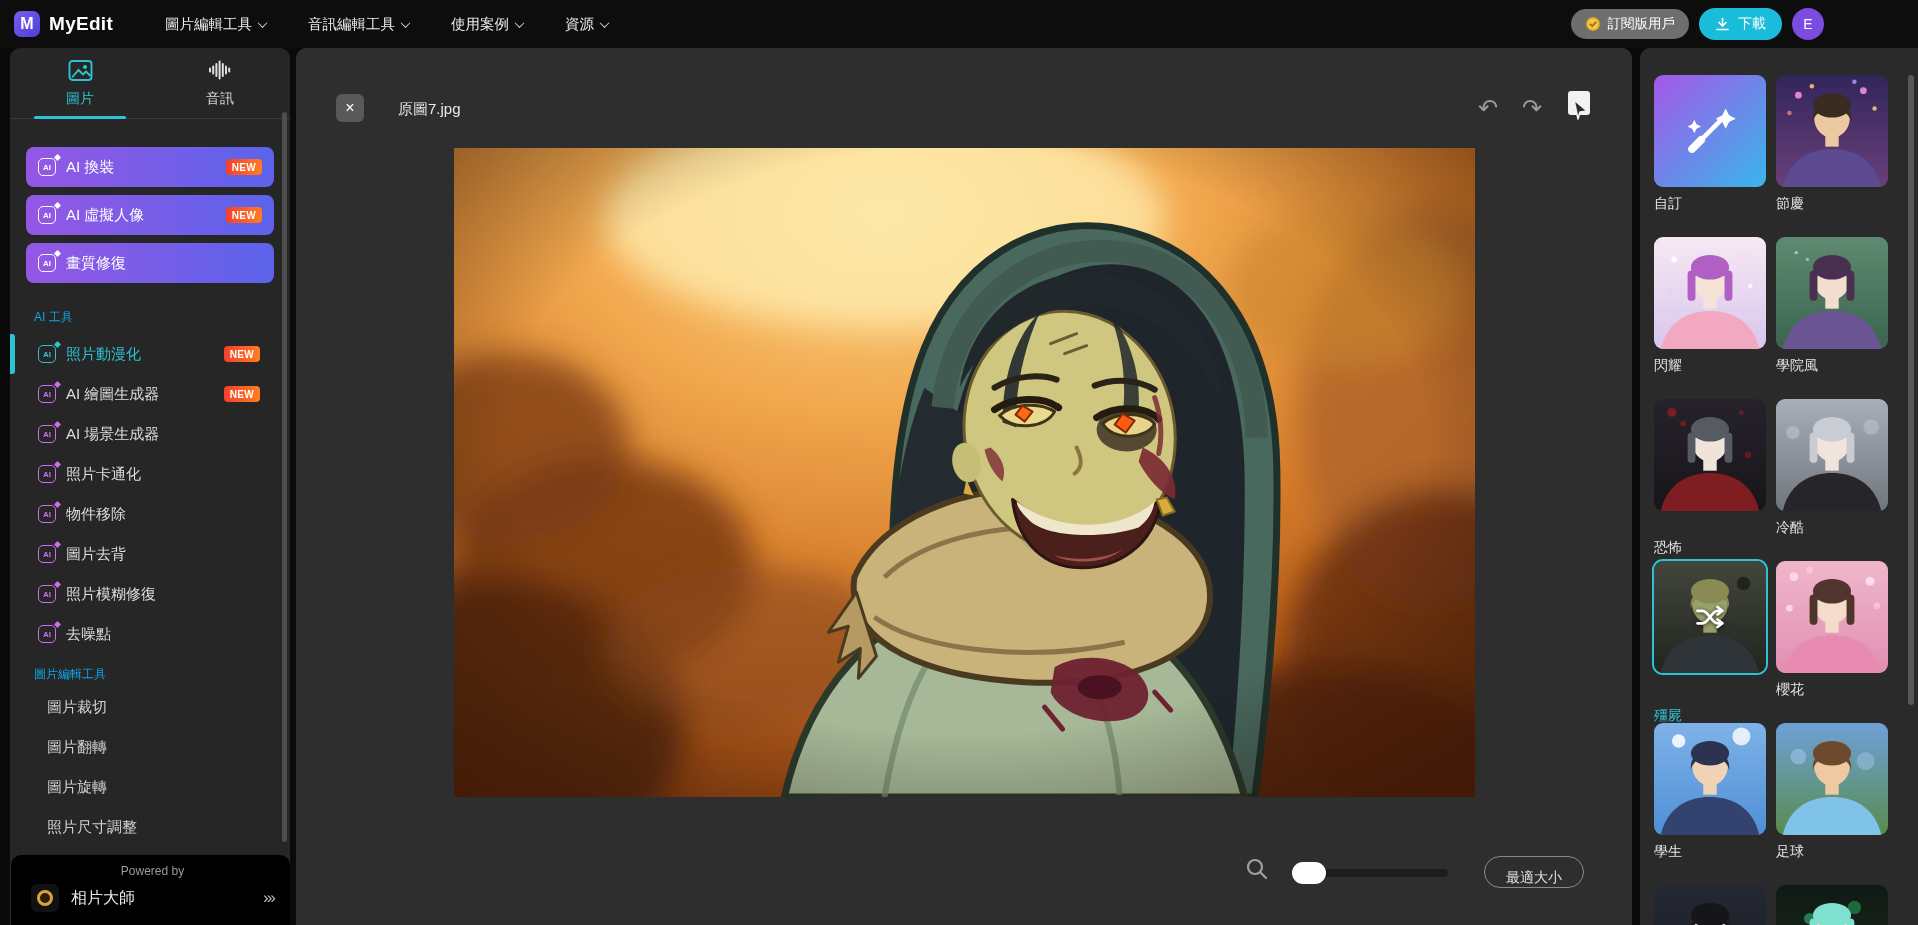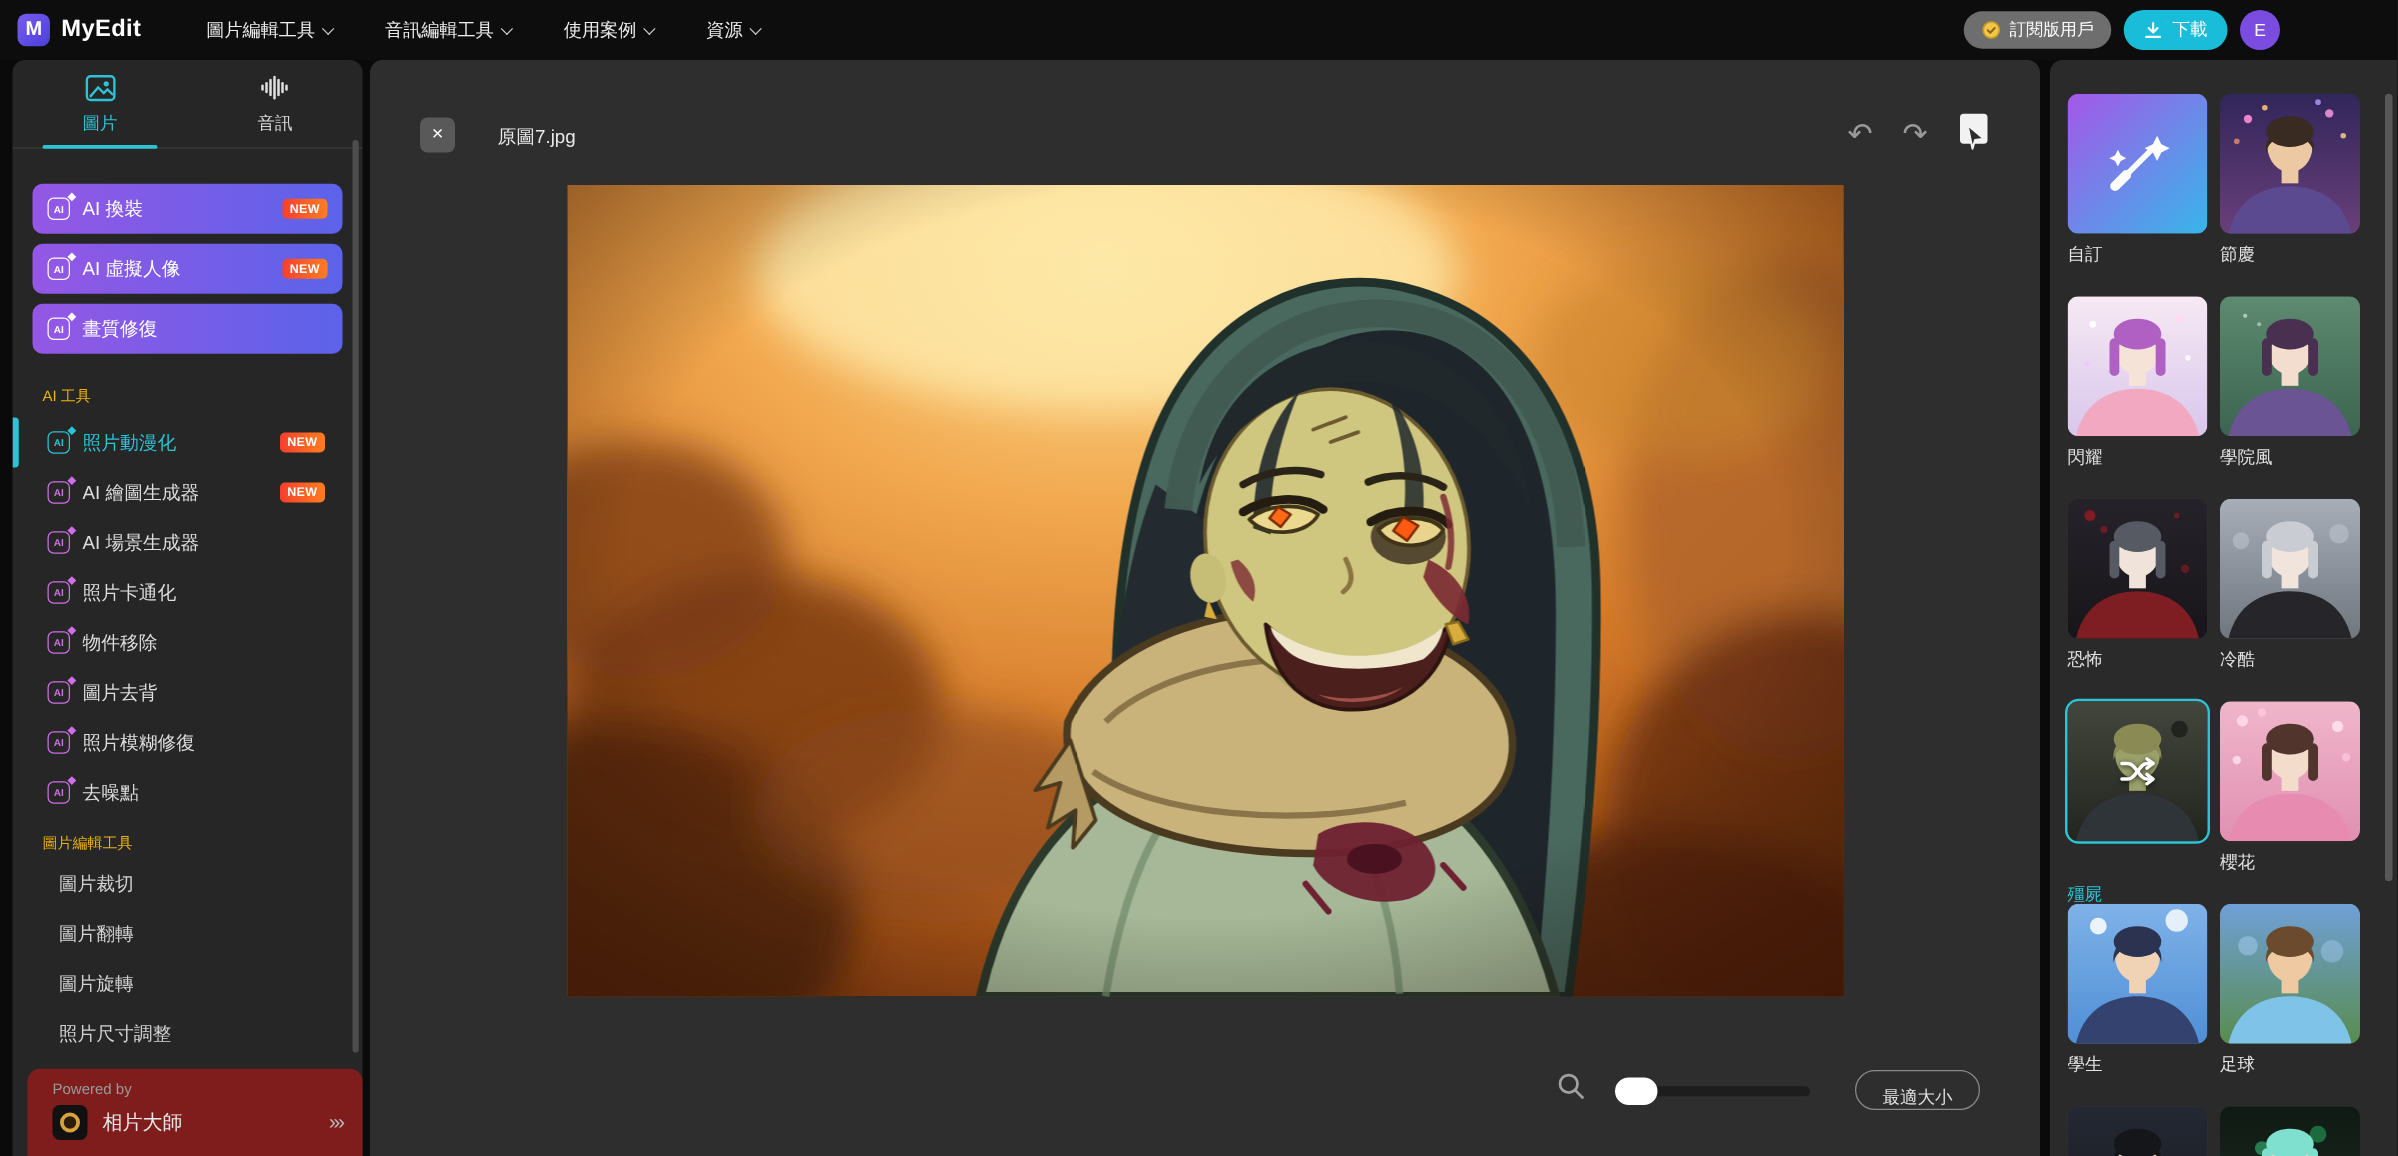--- a/index.html
+++ b/index.html
@@ -22,33 +22,33 @@
   
   .sidebar{position:absolute;left:10px;top:48px;width:280px;bottom:0;background:#262626;border-radius:10px 10px 0 0;}
   .tabs{display:flex;height:71px;border-bottom:1px solid #3a3a3a;}
   .tab{flex:1;display:flex;flex-direction:column;align-items:center;justify-content:center;gap:8px;cursor:pointer;position:relative;color:#d6d6d6;font-size:14px;}
   .tab.active{color:#2cc3d5;}
   .tab.active::after{content:"";position:absolute;bottom:-1px;left:50%;transform:translateX(-50%);width:92px;height:3px;background:#2cc3d5;border-radius:2px;}
   .side-scroll{position:absolute;top:84px;bottom:70px;left:0;right:0;overflow:hidden;padding:15px 16px 0 16px;}
   .promo-btn{height:40px;border-radius:8px;background:linear-gradient(90deg,#9557e5,#5b63ea);display:flex;align-items:center;padding:0 12px;margin-bottom:8px;cursor:pointer;}
   .promo-btn .plabel{color:#fff;font-size:15px;margin-left:10px;flex:1;}
   .badge-new{font-size:10px;font-weight:700;color:#fff;background:linear-gradient(90deg,#f4402e,#ff7d1f);border-radius:4px;padding:2.5px 6px;letter-spacing:.3px;}
-  .section-title{font-size:12px;color:#eab308;margin:26px 0 8px 8px;}
+  .section-title{font-size:12px;color:#0ea5e9;margin:26px 0 8px 8px;}
   .section-title.second{margin-top:12px;margin-bottom:4px;}
   .side-item{height:40px;display:flex;align-items:center;padding-left:12px;cursor:pointer;color:#dedede;font-size:15px;position:relative;}
   .side-item .ilabel{margin-left:10px;}
   .side-item.noicon{padding-left:11px;color:#d2d2d2;}
   .side-item.active{color:#2cc3d5;}
   .side-item.active .ai-chip{color:#2cc3d5;border-color:#2cc3d5;}
   .active-bar{position:absolute;left:-16px;top:0;width:5px;height:40px;background:#2cc3d5;border-radius:0 3px 3px 0;}
   .side-item .badge-new{margin-left:auto;margin-right:14px;}
   .ai-chip{width:18px;height:18px;border:1.6px solid #cf6fe8;border-radius:5px;color:#cf6fe8;font-size:8px;font-weight:700;display:inline-flex;align-items:center;justify-content:center;position:relative;flex:none;}
   .ai-chip::after{content:"";position:absolute;top:-4px;right:-5px;width:5px;height:5px;background:currentColor;transform:rotate(45deg);}
   .ai-chip.white{border-color:#fff;color:#fff;}
-  .side-footer{position:absolute;bottom:0;left:12px;right:0;height:70px;background:#7f1d1d;border-radius:10px 10px 0 0;padding:9px 16px 0 20px;z-index:3;}
+  .side-footer{position:absolute;bottom:0;left:1px;right:0;height:70px;background:#000000;border-radius:10px 10px 0 0;padding:9px 16px 0 20px;z-index:3;text-align:center;}
   .powered{font-size:12px;color:#9a9a9a;}
   .brand-row{display:flex;align-items:center;margin-top:6px;cursor:pointer;}
   .brand-logo{width:28px;height:28px;background:#111;border-radius:6px;display:flex;align-items:center;justify-content:center;}
   .brand-logo .ring{width:16px;height:16px;border-radius:50%;border:3px solid #d9a23c;background:#2a1c06;}
   .brand-name{color:#e8e8e8;font-size:16px;margin-left:12px;}
   .brand-chevrons{margin-left:auto;color:#b9b9b9;font-size:17px;letter-spacing:-2px;cursor:pointer;}
   .side-sb{position:absolute;right:3px;top:64px;width:5px;height:730px;background:#4d4d4d;border-radius:3px;cursor:pointer;}
 
   
   .canvas{position:absolute;left:296px;top:48px;width:1336px;bottom:0;background:#2e2e2e;border-radius:10px 10px 0 0;}
@@ -443,21 +443,21 @@
           <circle cx="78" cy="12" r="2" fill="#8e1b22" opacity="0.7"></circle>
           <rect x="44" y="50" width="12" height="14" fill="#efe3da"></rect>
           <path d="M6 100 C12 74 32 66 50 66 C68 66 88 74 94 100 Z" fill="#7e1e22"></path>
           <ellipse cx="50" cy="38" rx="16" ry="18" fill="#efe3da"></ellipse>
           <rect x="30" y="30" width="7" height="27" rx="3.5" fill="#555a63"></rect>
           <rect x="63" y="30" width="7" height="27" rx="3.5" fill="#555a63"></rect>
           <path d="M33 42 C30 18 70 18 67 42 C64 26 36 26 33 42 Z" fill="#555a63"></path>
           <ellipse cx="50" cy="27" rx="17" ry="11" fill="#555a63"></ellipse>
         </svg>
       </div>
-      <div class="tile-label" style="left: 14px; top: 471px;">恐怖</div>
+      <div class="tile-label" style="left: 14px; top: 491px;">恐怖</div>
       <div class="tile" style="left: 136px; top: 351px;">
         <svg viewBox="0 0 100 100">
           <defs>
             <linearGradient id="tg5" x1="0" y1="0" x2="0" y2="1">
               <stop offset="0" stop-color="#a8aeb8"></stop>
               <stop offset="1" stop-color="#70767e"></stop>
             </linearGradient>
           </defs>
           <rect width="100" height="100" fill="url(#tg5)"></rect>
           <circle cx="15" cy="30" r="6" fill="#c4cad2" opacity="0.5"></circle>

